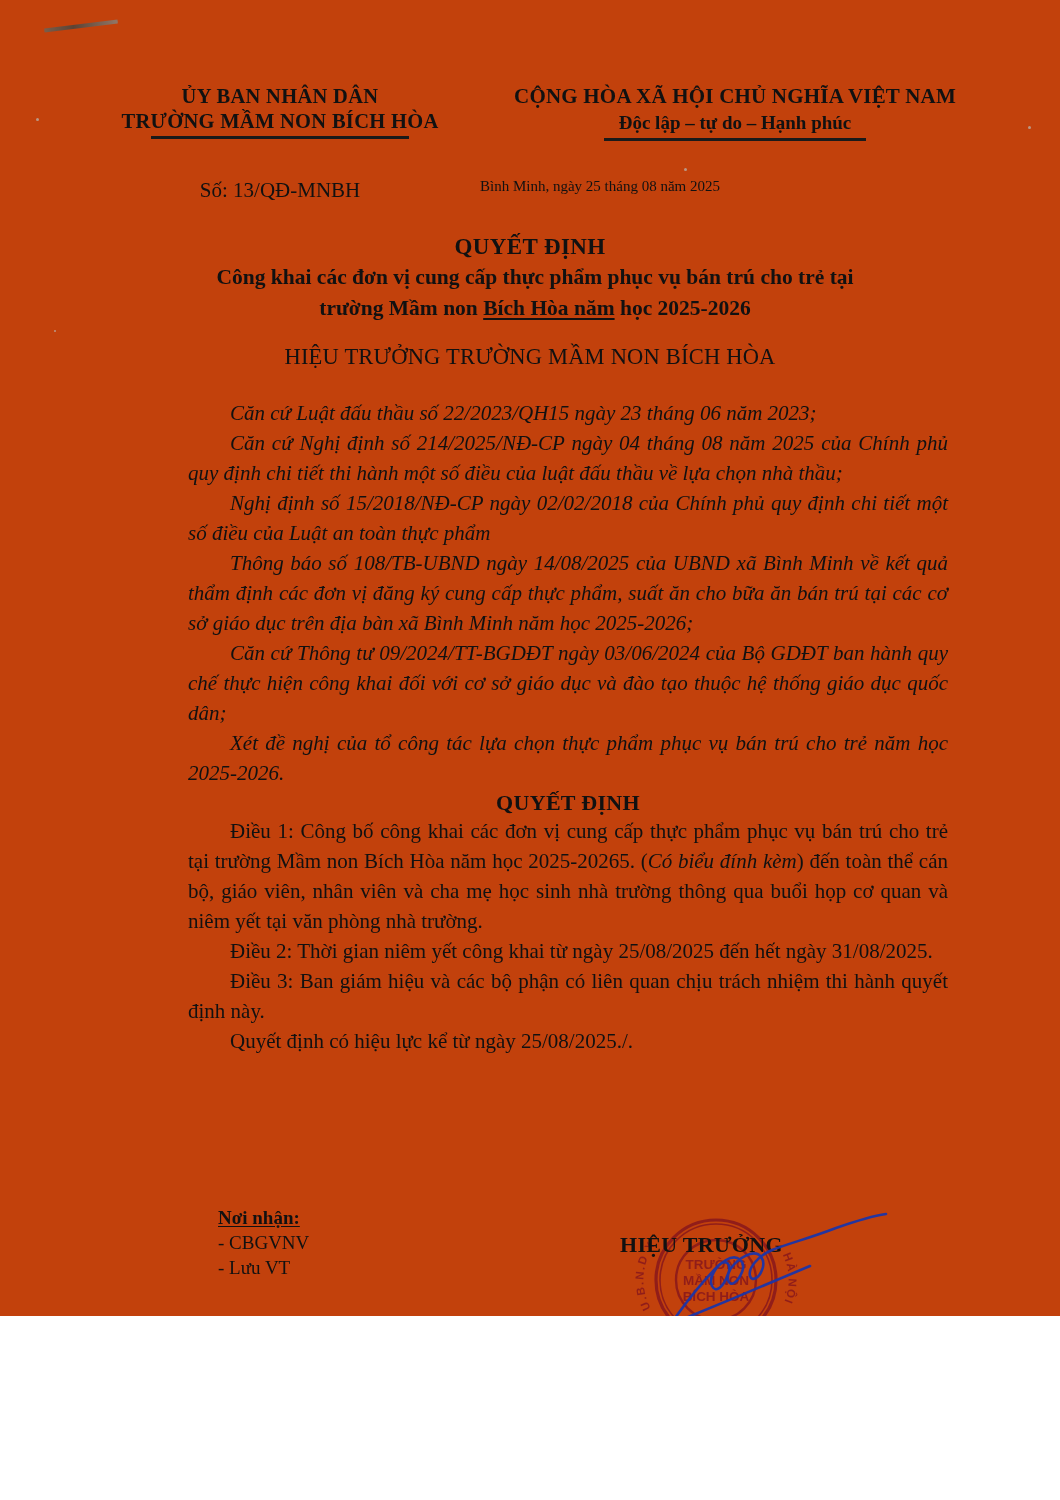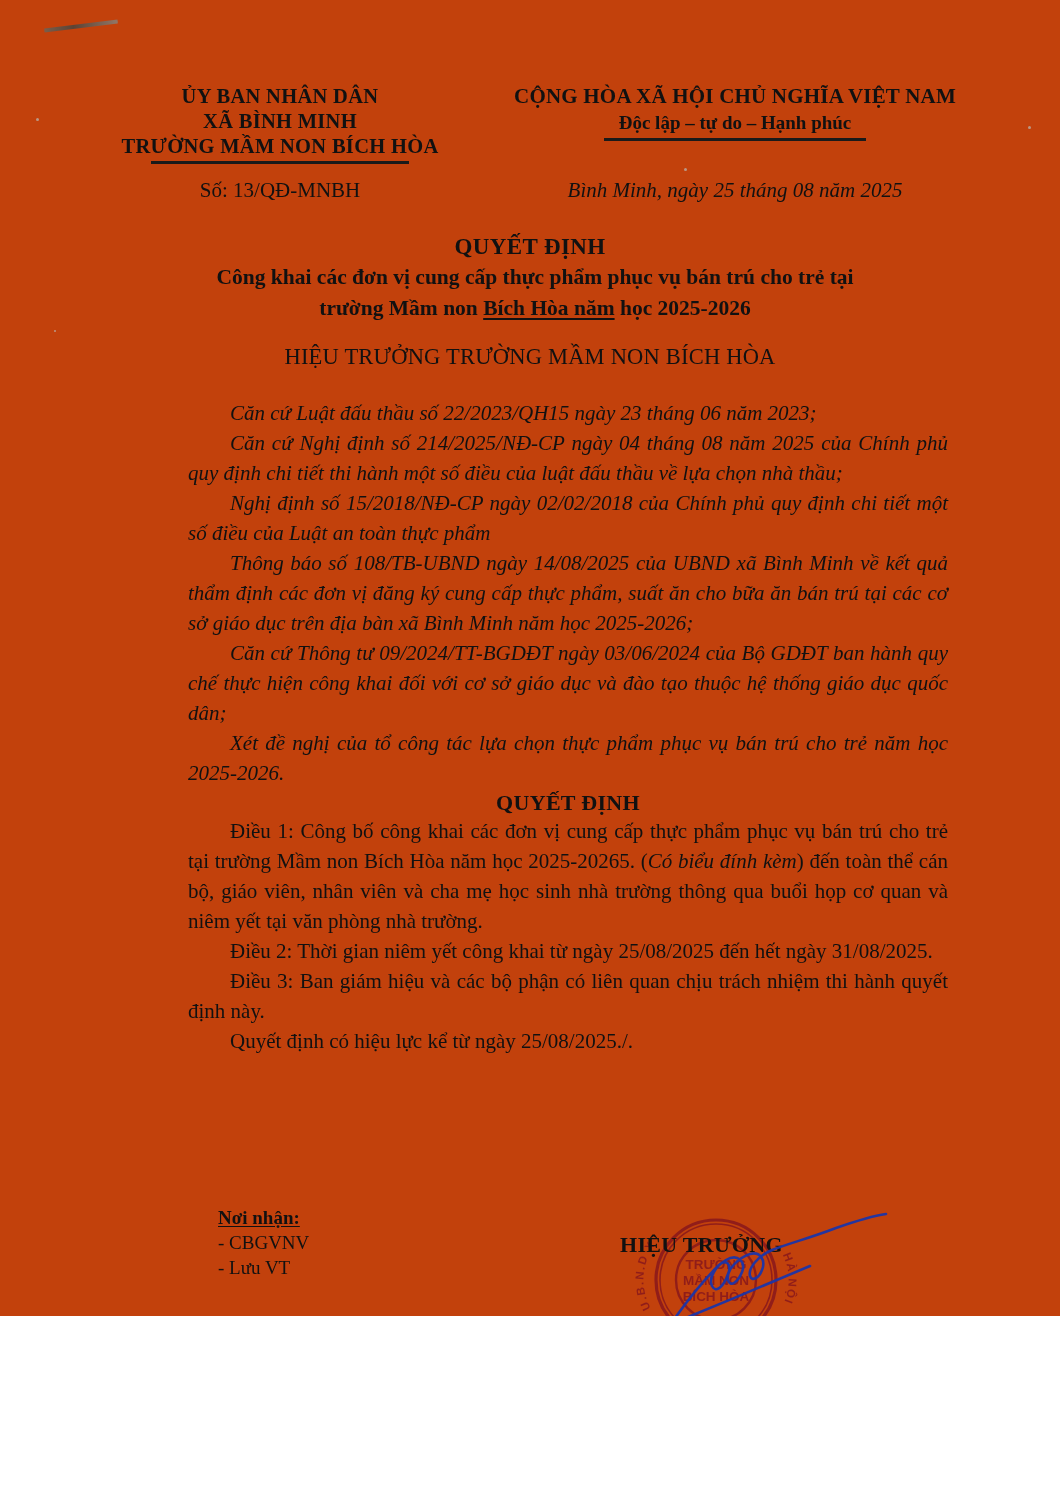--- a/index.html
+++ b/index.html
@@ -75,23 +75,22 @@
     width: 400px;
     text-align: center;
     font-size: 21px;
     white-space: nowrap;
   }
   .dateline {
     position: absolute;
     top: 178px;
     left: 480px;
     right: 70px;
-    text-align: center;
-    font-style: italic;
-    font-size: 21px;
+    text-align: left;
+    font-size: 15px;
     white-space: nowrap;
   }
 
   
   .doc-kind {
     position: absolute;
     top: 234px;
     left: 0; right: 0;
     text-align: center;
     font-weight: bold;
@@ -287,21 +286,20 @@
 
   <div class="staple"></div>
   <div class="speck" style="left:36px;top:118px;width:3px;height:3px;"></div>
   <div class="speck" style="left:54px;top:330px;width:2px;height:2px;"></div>
   <div class="speck" style="left:1028px;top:126px;width:3px;height:3px;"></div>
   <div class="speck" style="left:684px;top:168px;width:3px;height:3px;"></div>
 
   <div class="header">
     <div class="hdr-left">
       <div class="hdr-line">ỦY BAN NHÂN DÂN</div>
-      <div class="hdr-line">XÃ BÌNH MINH</div>
       <div class="hdr-line">TRƯỜNG MẦM NON BÍCH HÒA</div>
       <div class="rule rule-left"></div>
     </div>
     <div class="hdr-right">
       <div class="hdr-line big">CỘNG HÒA XÃ HỘI CHỦ NGHĨA VIỆT NAM</div>
       <div class="hdr-sub">Độc lập – tự do – Hạnh phúc</div>
       <div class="rule rule-right"></div>
     </div>
   </div>
 

